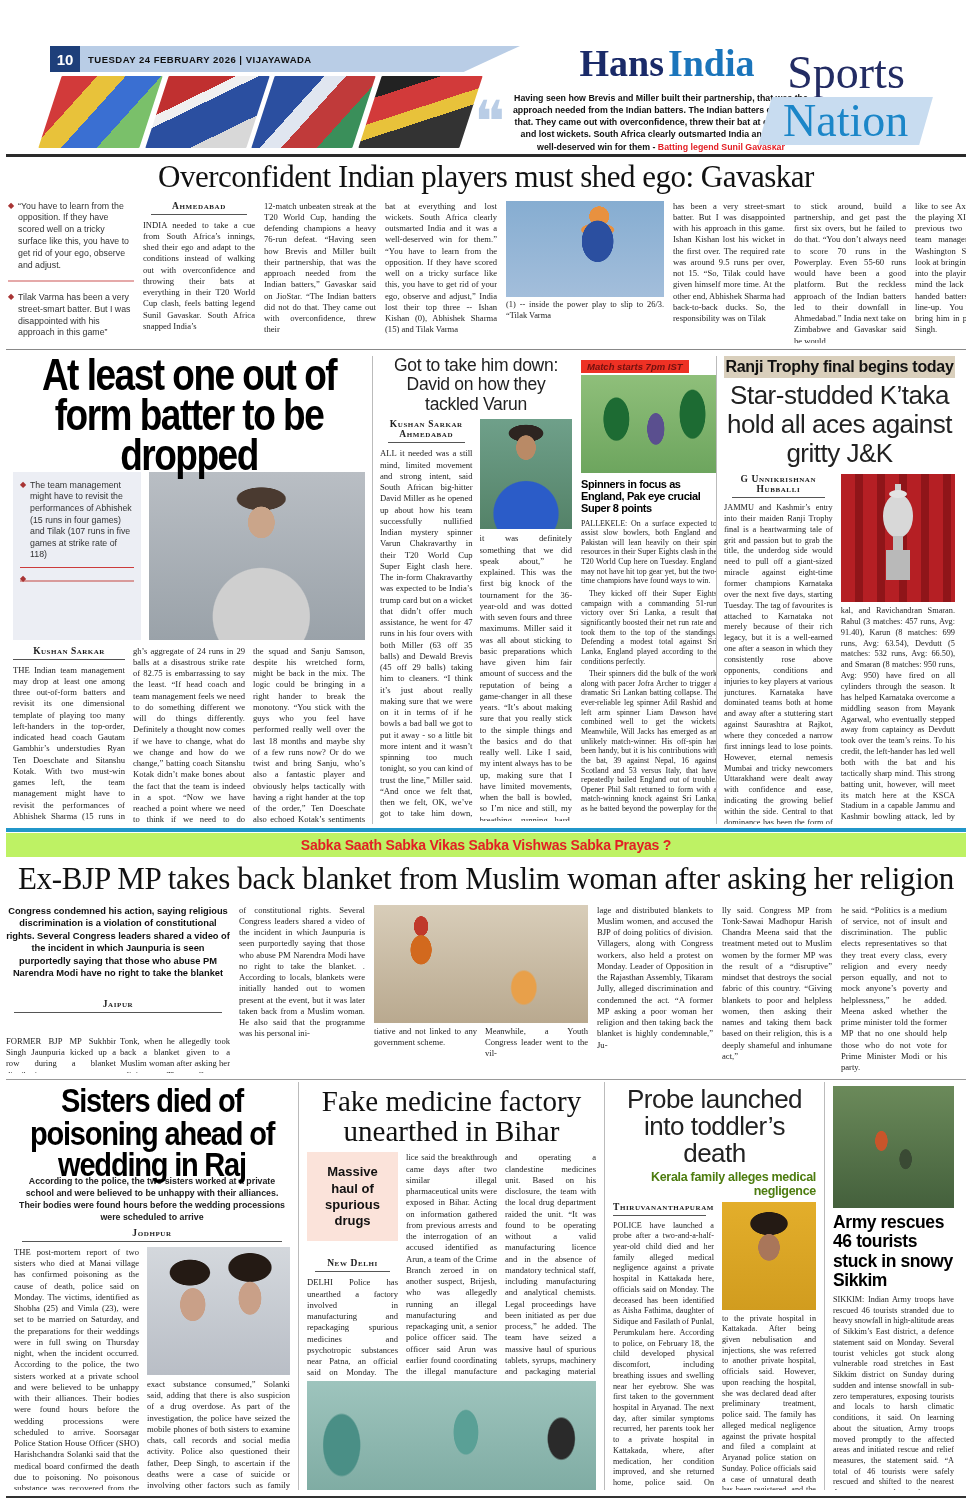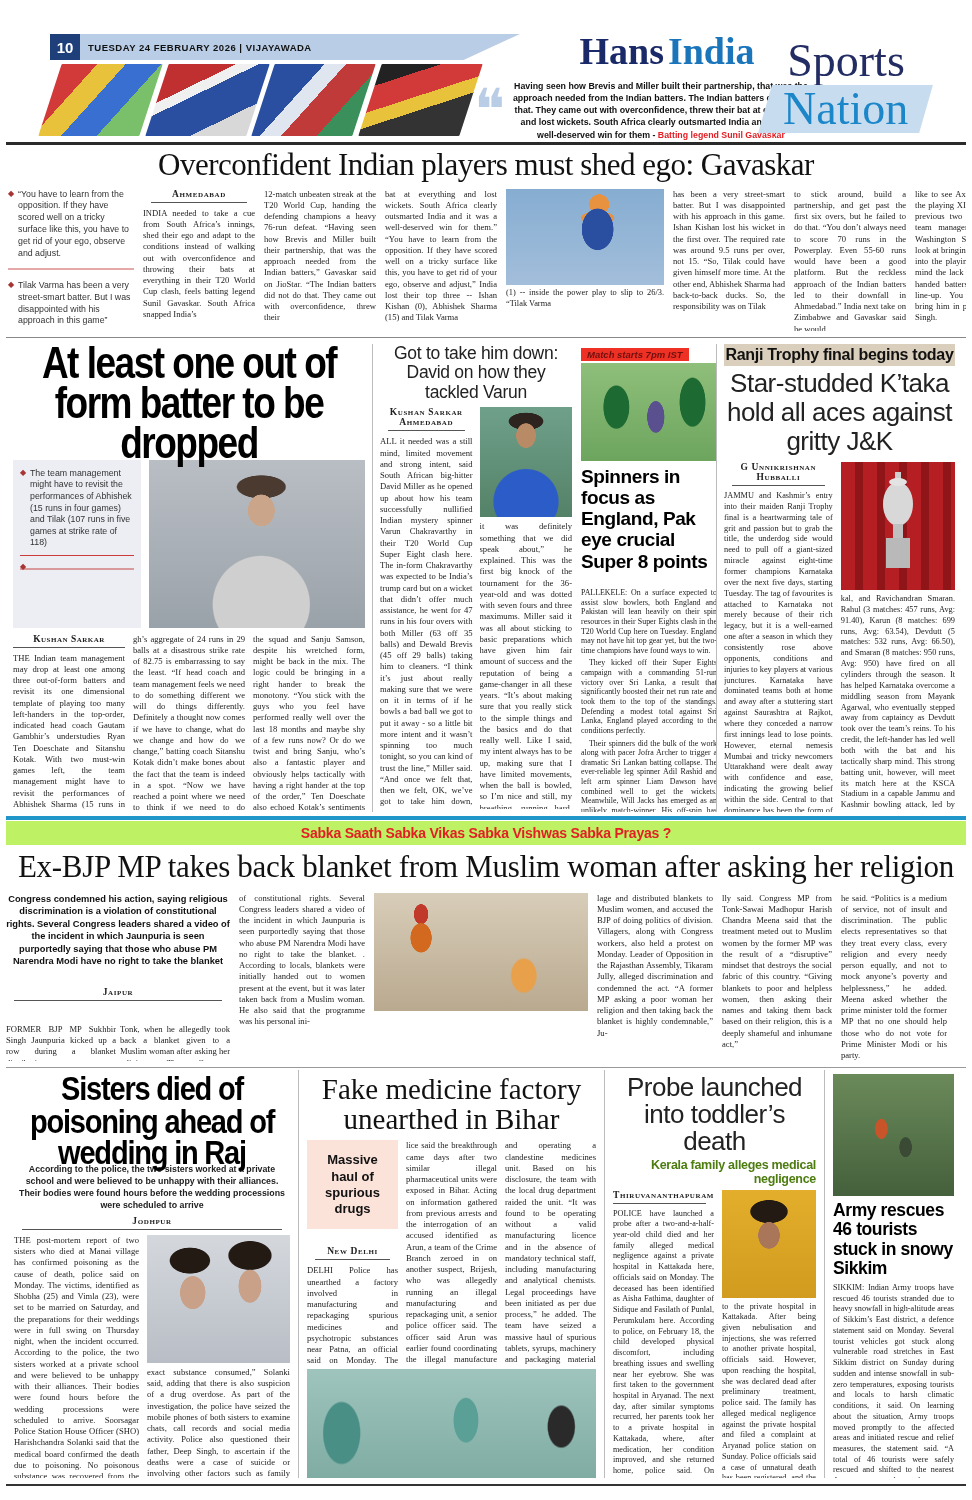--- a/index.html
+++ b/index.html
@@ -1,18 +1,18 @@
 <!DOCTYPE html>
 <html><head>
 <meta charset="utf-8">
 <style>
   *{margin:0;padding:0;box-sizing:border-box}
   html,body{background:#f4f2ee}
   body{width:972px;font-family:"Liberation Serif",serif;color:#1a1a1a}
-  .page{width:972px;height:1500px;background:#fff;overflow:hidden;position:relative;padding:4px 6px}
+  .page{width:972px;height:1500px;background:#fff;overflow:hidden;position:relative;padding:16px 6px}
   .bodytext{font-size:8.6px;line-height:1.31;text-align:justify;color:#232323;overflow:hidden}
   .dateline{font-variant:small-caps;font-weight:bold;font-size:9.5px;letter-spacing:.6px;text-align:center;color:#222}
   .dl-rule{border-bottom:1px solid #555;margin:3px 8px 5px 8px}
   
   .hdr{height:138px;position:relative;padding-top:26px}
   .hdr-strip{position:absolute;left:44px;top:30px;width:470px;height:26px;background:#b9cde6;clip-path:polygon(0 0,100% 0,88% 100%,0 100%);display:flex;align-items:center}
   .pg-box{background:#1e3f7a;color:#fff;font-family:"Liberation Sans",sans-serif;font-weight:bold;font-size:15px;width:30px;height:26px;display:flex;align-items:center;justify-content:center}
   .hdr-date{font-family:"Liberation Sans",sans-serif;font-weight:bold;font-size:9.5px;letter-spacing:.5px;color:#111;padding-left:8px}
   .collage{position:absolute;left:44px;top:60px;width:420px;height:72px;display:flex;gap:6px}
   .collage .c{flex:1;transform:skewX(-18deg);border-radius:1px}
@@ -52,21 +52,21 @@
   .drop-photo{height:168px;background:radial-gradient(22px 26px at 52% 30%,#caa58a 0 60%,transparent 62%),radial-gradient(34px 16px at 52% 16%,#4a3a30 0 70%,transparent 74%),radial-gradient(60px 60px at 52% 86%,#cfcfcf 0 80%,transparent 82%),linear-gradient(#b9bec4,#9aa2a9)}
   .drop-cols{display:grid;grid-template-columns:1fr 1fr 1fr;gap:8px;margin-top:6px;height:218px;overflow:hidden}
   .byline-c{font-variant:small-caps;font-weight:bold;font-size:9.5px;text-align:center;letter-spacing:.5px;border-bottom:1px solid #555;padding-bottom:3px;margin-bottom:5px}
   
   .mid-wrap{display:grid;grid-template-columns:192px 136px;gap:9px}
   .h-david{font-family:"Liberation Sans",sans-serif;font-size:17.5px;line-height:1.12;text-align:center;color:#222;letter-spacing:-.3px;margin-bottom:5px}
   .david-cols{display:grid;grid-template-columns:1fr 1fr;gap:7px;height:402px;overflow:hidden}
   .varun-photo{height:110px;background:radial-gradient(16px 20px at 50% 26%,#b98a66 0 60%,transparent 63%),radial-gradient(24px 12px at 50% 13%,#2d2420 0 70%,transparent 74%),radial-gradient(40px 40px at 50% 86%,#2b5cc8 0 80%,transparent 83%),linear-gradient(#6fa08a,#548268);margin-bottom:4px}
   .match-label{display:inline-block;background:#ee3124;color:#70100e;font-family:"Liberation Sans",sans-serif;font-weight:bold;font-style:italic;font-size:9.5px;padding:1px 6px;margin-bottom:2px}
   .pak-photo{height:98px;background:radial-gradient(18px 30px at 26% 45%,#1d6b33 0 70%,transparent 74%),radial-gradient(18px 34px at 82% 40%,#1d6b33 0 70%,transparent 74%),radial-gradient(12px 22px at 55% 55%,#5a4f8f 0 70%,transparent 74%),linear-gradient(#8fbf7a,#6da55e)}
-  .h-spin{font-family:"Liberation Sans",sans-serif;font-weight:bold;font-size:19px;line-height:1.12;letter-spacing:-.4px;color:#000;margin:5px 0 16px 0}
+  .h-spin{font-family:"Liberation Sans",sans-serif;font-weight:bold;font-size:11px;line-height:1.12;letter-spacing:-.4px;color:#000;margin:5px 0 4px 0}
   .spin-text{font-size:7.9px;line-height:1.22;height:295px}
   .spin-text p{margin-bottom:3px;text-indent:8px}
   .spin-text p:first-child{text-indent:0}
   
   .kicker{background:#d9cfbc;font-family:"Liberation Sans",sans-serif;font-weight:bold;font-size:16px;text-align:center;color:#111;padding:2px 0;letter-spacing:-.3px}
   .h-ranji{font-family:"Liberation Sans",sans-serif;font-size:26px;line-height:1.12;text-align:center;color:#222;letter-spacing:-.5px;margin:3px 0 6px 0}
   .ranji-cols{display:grid;grid-template-columns:1fr 1.05fr;gap:8px;height:352px;overflow:hidden}
   .trophy-photo{height:128px;background:repeating-linear-gradient(90deg,#b51f24 0 14px,#8f1519 14px 22px);position:relative;margin-bottom:4px}
   .trophy{position:absolute;left:50%;top:8px;transform:translateX(-50%);width:44px;height:112px}
   
@@ -249,20 +249,24 @@
         <div class="dateline" style="margin-top:19px">Jaipur</div>
         <div class="dl-rule"></div>
         <div class="bl-subcols">
           <div class="bodytext">FORMER BJP MP Sukhbir Singh Jaunpuria kicked up a row during a blanket distribution event at Rajasthan’s</div>
           <div class="bodytext">Tonk, when he allegedly took back a blanket given to a Muslim woman after asking her religion. The Congress condemned his action, saying religious discrimination is a violation</div>
         </div>
       </div>
       <div class="bodytext">of constitutional rights. Several Congress leaders shared a video of the incident in which Jaunpuria is seen purportedly saying that those who abuse PM Narendra Modi have no right to take the blanket. . According to locals, blankets were initially handed out to women present at the event, but it was later taken back from a Muslim woman. He also said that the programme was his personal ini-</div>
       <div>
         <div class="blanket-photo"></div>
+        <div class="bl-caps">
+          <div class="bodytext">tiative and not linked to any government scheme.</div>
+          <div class="bodytext">Meanwhile, a Youth Congress leader went to the vil-</div>
+        </div>
       </div>
       <div class="bodytext">lage and distributed blankets to Muslim women, and accused the BJP of doing politics of division. Villagers, along with Congress workers, also held a protest on Monday. Leader of Opposition in the Rajasthan Assembly, Tikaram Jully, alleged discrimination and condemned the act. “A former MP asking a poor woman her religion and then taking back the blanket is highly condemnable,” Ju-</div>
       <div class="bodytext">lly said. Congress MP from Tonk-Sawai Madhopur Harish Chandra Meena said that the treatment meted out to Muslim women by the former MP was the result of a “disruptive” mindset that destroys the social fabric of this country. “Giving blankets to poor and helpless women, then asking their names and taking them back based on their religion, this is a deeply shameful and inhumane act,”</div>
       <div class="bodytext">he said. “Politics is a medium of service, not of insult and discrimination. The public elects representatives so that they treat every class, every religion and every needy person equally, and not to mock anyone’s poverty and helplessness,” he added. Meena asked whether the prime minister told the former MP that no one should help those who do not vote for Prime Minister Modi or his party.</div>
     </div>
   </div>
 
   <div class="bottom">
 
     <div class="bot">

